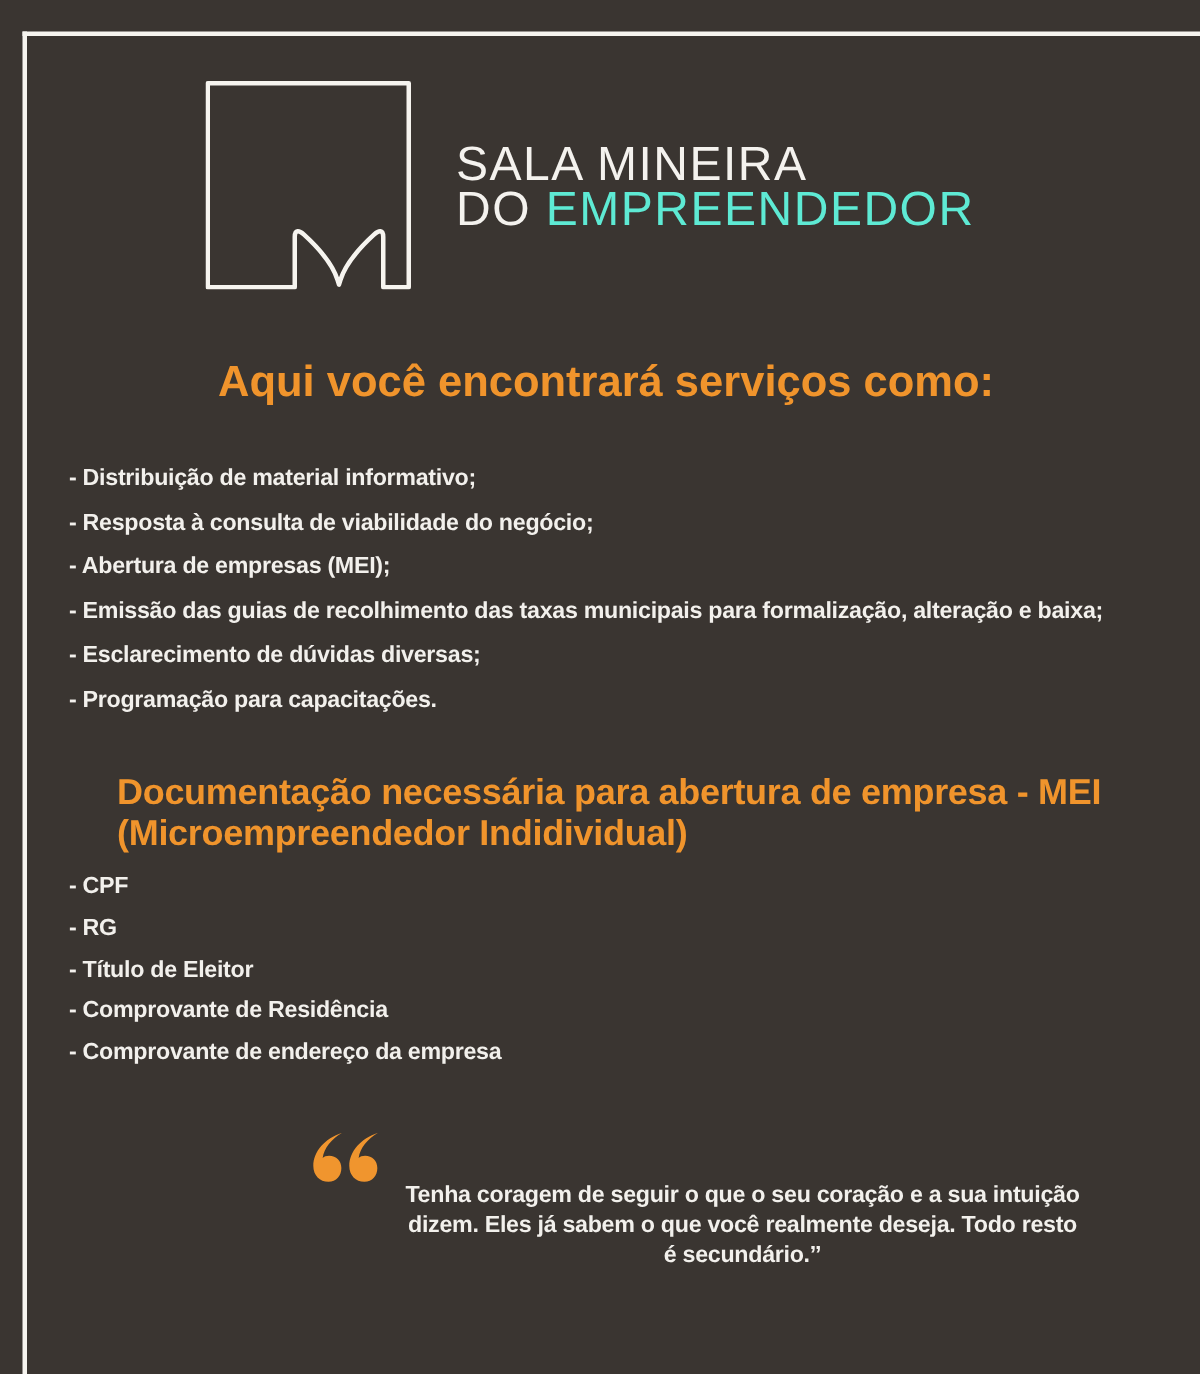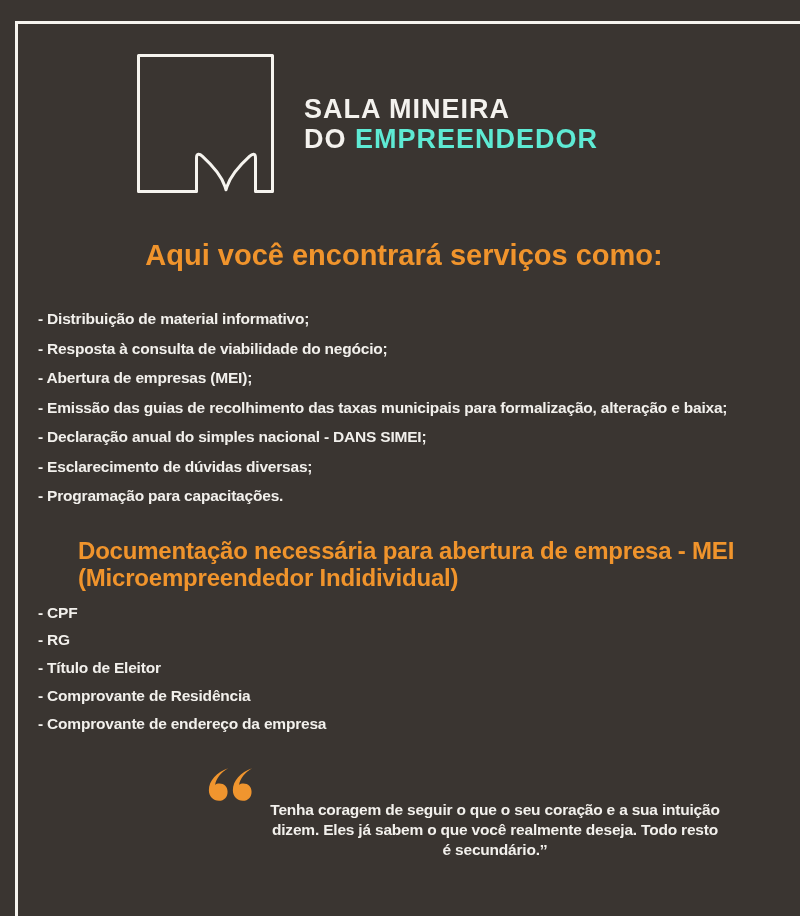--- a/index.html
+++ b/index.html
@@ -12,36 +12,36 @@
     color:#f2f0ec;
     display:flex;flex-direction:column;
   }
   
   .frame-v{position:absolute;left:15px;top:21px;width:3px;bottom:0;background:#f6f4ef;}
   .frame-h{position:absolute;left:15px;top:21px;height:3px;right:0;background:#f6f4ef;}
 
   
   .logo-row{margin:54px 0 0 137px;display:flex;align-items:center;gap:30px;}
   .logo-mark svg{display:block;}
-  .logo-text{font-weight:bold;font-size:27px;line-height:30px;letter-spacing:1px;color:#f4f2ee;}
+  .logo-text{font-weight:normal;font-size:32px;line-height:30px;letter-spacing:1px;color:#f4f2ee;}
   .accent{color:#5eead4;}
 
   
   .services-heading{
     margin:46px 0 0;text-align:center;
     font-size:29px;font-weight:bold;color:#f0942c;letter-spacing:0;padding-left:8px;
   }
   .doc-heading{
     margin:21px 0 0 78px;max-width:690px;
     font-size:24px;line-height:27px;font-weight:bold;color:#f0942c;
     letter-spacing:-0.2px;white-space:pre-line;
   }
 
   
-  ul.poster-list{list-style:none;margin:0;padding:0 0 0 38px;}
+  ul.poster-list{list-style:none;margin:8px;padding:0 0 0 38px;}
   .poster-list li{
     font-size:15.5px;line-height:19px;font-weight:bold;color:#f2f0ec;
     letter-spacing:-0.2px;white-space:nowrap;
   }
   ul.services-list{margin-top:37px;}
   .services-list li{margin-bottom:10.5px;}
   ul.docs-list{margin-top:12px;}
   .docs-list li{margin-bottom:8.75px;}
 
   
@@ -81,21 +81,20 @@
     </div>
   </header>
 
   <h1 class="services-heading">Aqui você encontrará serviços como:</h1>
 
   <ul class="poster-list services-list">
       <li>- Distribuição de material informativo;</li>
       <li>- Resposta à consulta de viabilidade do negócio;</li>
       <li>- Abertura de empresas (MEI);</li>
       <li>- Emissão das guias de recolhimento das taxas municipais para formalização, alteração e baixa;</li>
-      <li>- Declaração anual do simples nacional - DANS SIMEI;</li>
       <li>- Esclarecimento de dúvidas diversas;</li>
       <li>- Programação para capacitações.</li>
     </ul>
 
   <h2 class="doc-heading">Documentação necessária para abertura de empresa - MEI
 (Microempreendedor Indidividual)</h2>
 
   <ul class="poster-list docs-list">
       <li>- CPF</li>
       <li>- RG</li>

